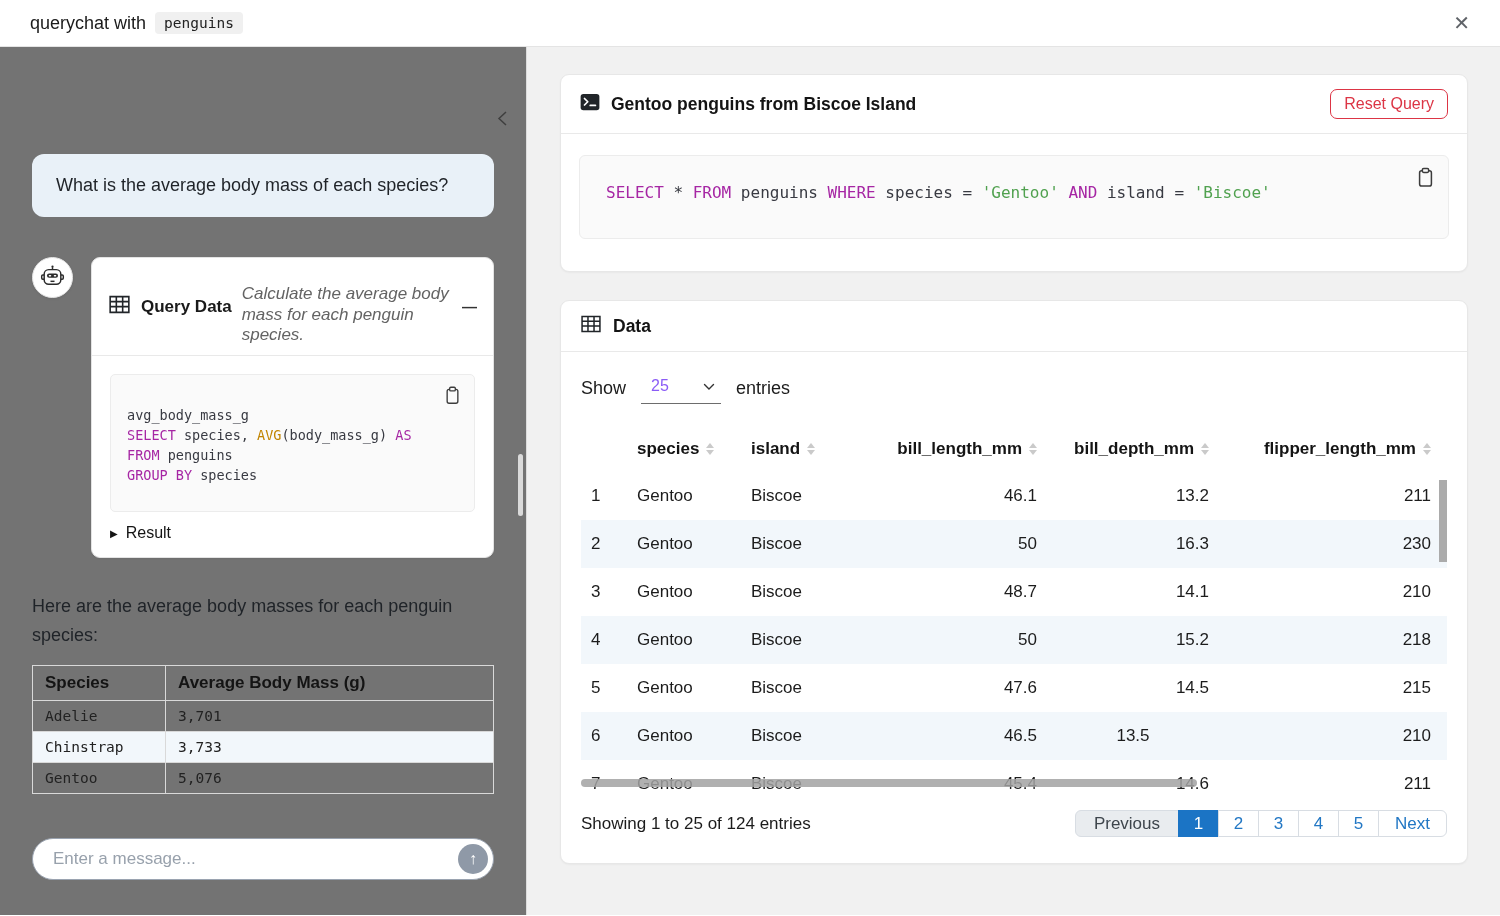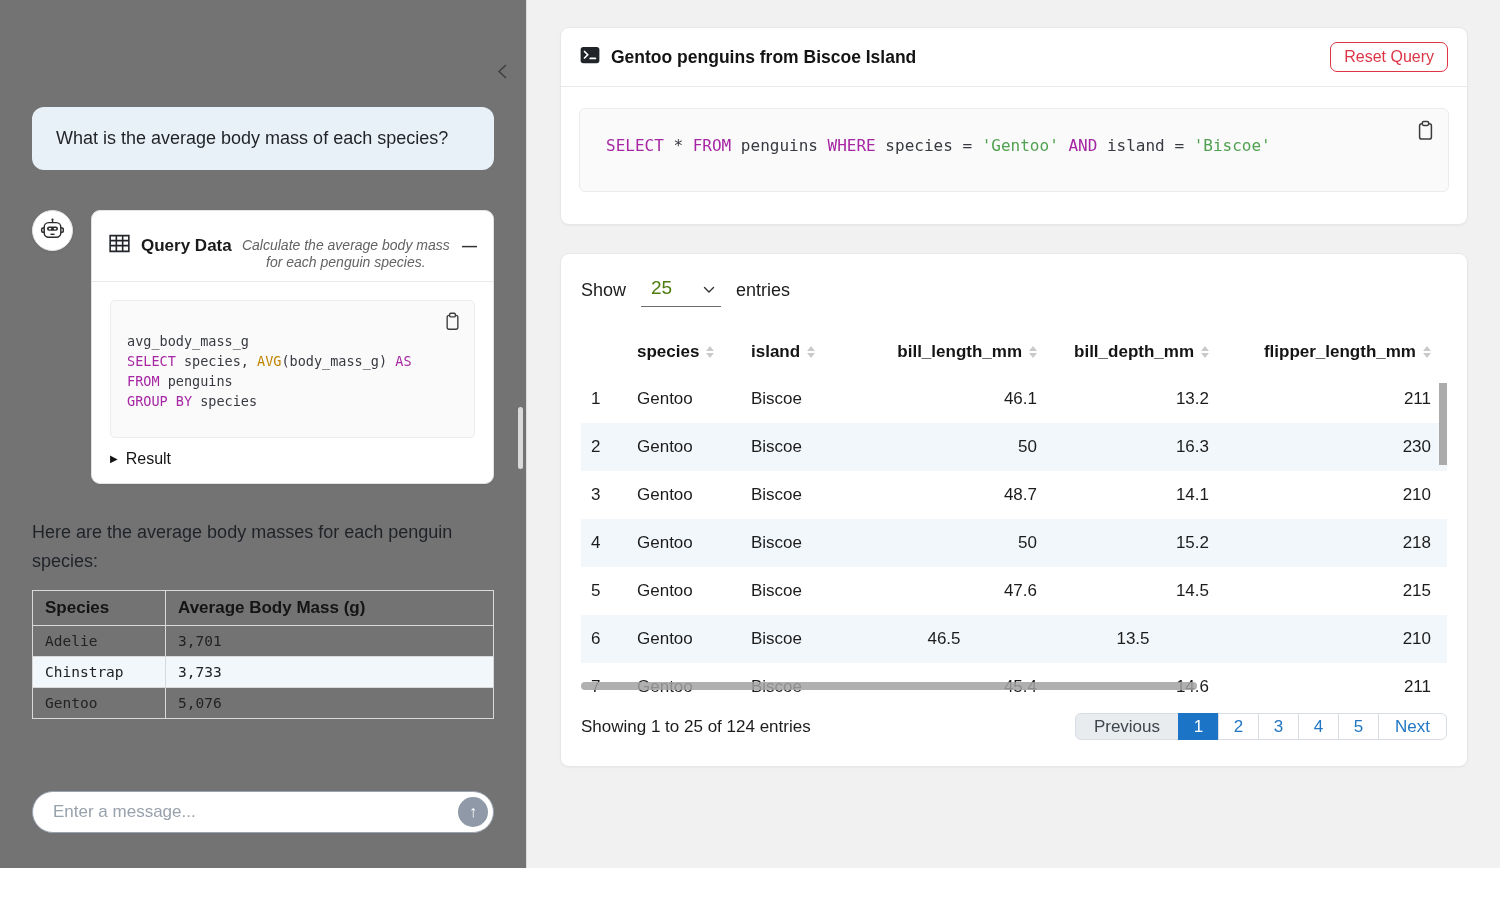--- a/index.html
+++ b/index.html
@@ -26,21 +26,21 @@
 
   .user-bubble { margin-top:107px; background:#e9f1f8; border-radius:12px; padding:17px 24px; font-size:18px; line-height:1.62; color:#1f2328; }
   .user-bubble p { max-width:400px; }
 
   .bot-row { display:flex; margin-top:40px; gap:18px; align-items:flex-start; }
   .avatar { width:41px; height:41px; border-radius:50%; border:1px solid #e3e3e3; box-shadow:0 1px 3px rgba(0,0,0,.07); background:#fff; display:flex; align-items:center; justify-content:center; flex:none; }
 
   .tool-card { flex:1; background:#fff; border:1px solid #e3e3e3; border-radius:9px; box-shadow:0 1px 2px rgba(0,0,0,.05); }
   .tool-header { display:flex; align-items:center; gap:10px; padding:10px 14px 10px 16px; border-bottom:1px solid #e9e9e9; min-height:67px; }
   .tool-title { font-weight:700; font-size:17px; white-space:nowrap; color:#1a1a1a; }
-  .tool-caption { flex:1; text-align:center; font-style:italic; color:#636363; font-size:14px; line-height:1.2; max-width:212px; margin-left:auto;margin-top:16px; }
+  .tool-caption { flex:1; text-align:left; font-style:italic; color:#636363; font-size:17px; line-height:1.2; max-width:212px; margin-left:auto;margin-top:16px; }
   .tool-min-btn { background:none; border:none; color:#333; font-weight:600; font-size:15px; cursor:pointer; padding:0 2px; }
   .tool-body { padding:18px 18px 15px; }
 
   .codeblock { position:relative; background:#fafafa; border:1px solid #ececec; border-radius:5px; font-family:"DejaVu Sans Mono","Liberation Mono",monospace; font-size:13.5px; line-height:20px; color:#383a42; padding:30px 16px 26px; }
   .codeblock.large { font-size:16px; line-height:22px; padding:26px 26px 34px; border-radius:6px; }
   .copy-btn { position:absolute; top:9px; right:10px; background:none; border:none; cursor:pointer; padding:2px; }
   .tok-kw { color:#a626a4; } .tok-fn { color:#c18401; } .tok-str { color:#50a14f;margin-top:11px; } .tok-pl { color:#383a42; }
 
   .result-row { margin-top:12px; font-size:16px; color:#141414; display:flex; align-items:center; gap:8px; cursor:pointer; }
   .result-arrow { font-size:10px; color:#141414; }
@@ -66,21 +66,21 @@
   .reset-btn { margin-left:auto; background:#fff; border:1px solid #dc3545; color:#dc3545; font-size:16px; padding:5px 13px; border-radius:7px; cursor:pointer; font-family:inherit; }
   .query-card .card-body { padding:21px 18px 32px; }
 
   .data-card { margin-top:28px; }
   .data-card .card-header { padding:12px 19px; }
   .data-card .card-body { padding:18px 20px 26px; }
 
   .controls { display:flex; justify-content:space-between; align-items:center; margin-top:2px; }
   .length-ctl { display:flex; align-items:center; gap:15px; font-size:18px; color:#1c1c1c; }
   .select-box { display:flex; align-items:center; justify-content:space-between; gap:12px; border-bottom:1px solid #6d6d6d; padding:3px 6px 7px 10px; min-width:80px; cursor:pointer; }
-  .select-value { font-size:19px; color:#4d7c0f; }
+  .select-value { font-size:16px; color:#8b5cf6; }
   .search-ctl { display:flex; align-items:center; gap:13px; font-size:18px; color:#1c1c1c; }
   .search-input { border:none; border-bottom:1px solid #6d6d6d; width:208px; height:26px; outline:none; font-size:16px; background:transparent; font-family:inherit; }
 
   .table-wrap { position:relative; height:362px; overflow:hidden; margin-top:24px; }
   .data-table { border-collapse:collapse; table-layout:fixed; width:882px; }
   .data-table th { font-weight:700; font-size:17px; padding:11px 10px 13px; color:#141414; }
   .data-table td { font-size:17px; padding:14px 10px; color:#1c1c1c; }
   .data-table tbody tr:nth-child(even) { background:#f2f7fb; }
   .data-table th:nth-child(1), .data-table td:nth-child(1) { width:46px; }
   .data-table th:nth-child(2), .data-table td:nth-child(2) { width:114px; }
@@ -105,20 +105,25 @@
   .page-btn { min-width:41px; height:27px; border:1px solid #d8dde3; background:#fff; color:#2277c4; font-size:17px; display:flex; align-items:center; justify-content:center; padding:0 14px; margin-left:-1px; cursor:pointer; font-family:inherit; }
   .page-btn.prev { background:#e9ecef; color:#3e454c; border-radius:6px 0 0 6px; margin-left:0; padding:0 18px; }
   .page-btn.active { background:#1b74c5; border-color:#1b74c5; color:#fff; }
   .page-btn.next { border-radius:0 6px 6px 0; padding:0 16px; }
 </style>
 </head>
 <body>
 
 <div class="app">
 
+  <div class="topbar">
+    <span class="topbar-title">querychat with</span>
+    <span class="dataset-badge">penguins</span>
+    <button class="close-btn">✕</button>
+  </div>
 
   <div class="layout">
 
     <div class="sidebar">
 
       <button class="collapse-btn">
         <svg width="13" height="17" viewBox="0 0 13 17">
             <polyline points="10,2 3,8.5 10,15" fill="none" stroke="#3f3f3f" stroke-width="1.5"></polyline>
           </svg>
       </button>
@@ -229,20 +234,28 @@
                 <rect x="3.5" y="2.8" width="9" height="11.7" rx="1.6" fill="#fafafa"></rect>
                 <rect x="5.6" y="1.1" width="4.8" height="3" rx="1" fill="#fafafa"></rect>
               </svg>
             </button>
           <div class="code-line"><span class="tok-kw">SELECT</span><span class="tok-pl"> * </span><span class="tok-kw">FROM</span><span class="tok-pl"> penguins </span><span class="tok-kw">WHERE</span><span class="tok-pl"> species = </span><span class="tok-str">'Gentoo'</span><span class="tok-pl"> </span><span class="tok-kw">AND</span><span class="tok-pl"> island = </span><span class="tok-str">'Biscoe'</span></div>
             </div>
         </div>
       </div>
 
       <div class="card data-card">
+        <div class="card-header">
+          <span>
+            <svg width="22" height="22" viewBox="0 0 16 16">
+                <path fill="none" stroke="#212529" stroke-width="1.1" d="M1.5 2.5h13v11h-13z M1.5 6h13 M1.5 9.5h13 M5.8 2.5v11 M10.2 2.5v11"></path>
+              </svg>
+          </span>
+          <span class="card-title">Data</span>
+        </div>
         <div class="card-body">
 
           <div class="controls">
             <div class="length-ctl">
               <span>Show</span>
               <div class="select-box">
                 <span class="select-value">25</span>
                 <span>
                   <svg width="12" height="8" viewBox="0 0 12 8">
                       <path d="M1.5 1.5L6 6l4.5-4.5" stroke="#333" stroke-width="1.4" fill="none" stroke-linecap="round"></path>
@@ -353,21 +366,21 @@
                     <td style="text-align: left;">Biscoe</td>
                     <td style="text-align: right;">47.6</td>
                     <td style="text-align: right;">14.5</td>
                     <td style="text-align: right;">215</td>
                     <td style="text-align: left;"></td>
                   </tr>
                   <tr>
                     <td style="text-align: left;">6</td>
                     <td style="text-align: left;">Gentoo</td>
                     <td style="text-align: left;">Biscoe</td>
-                    <td style="text-align: center;">46.5</td>
+                    <td style="text-align: right;">46.5</td>
                     <td style="text-align: center;">13.5</td>
                     <td style="text-align: right;">210</td>
                     <td style="text-align: left;"></td>
                   </tr>
                   <tr>
                     <td style="text-align: left;">7</td>
                     <td style="text-align: left;">Gentoo</td>
                     <td style="text-align: left;">Biscoe</td>
                     <td style="text-align: right;">45.4</td>
                     <td style="text-align: right;">14.6</td>

